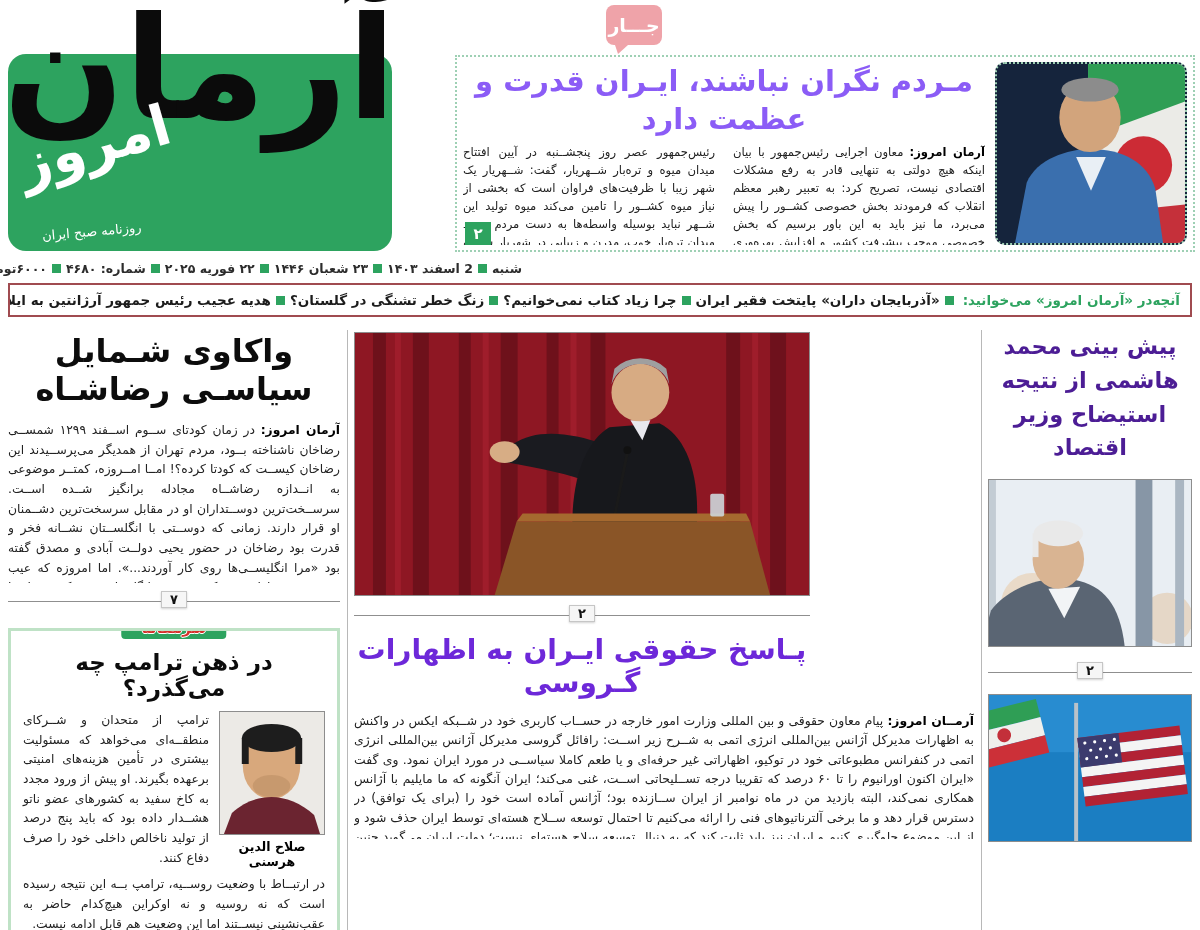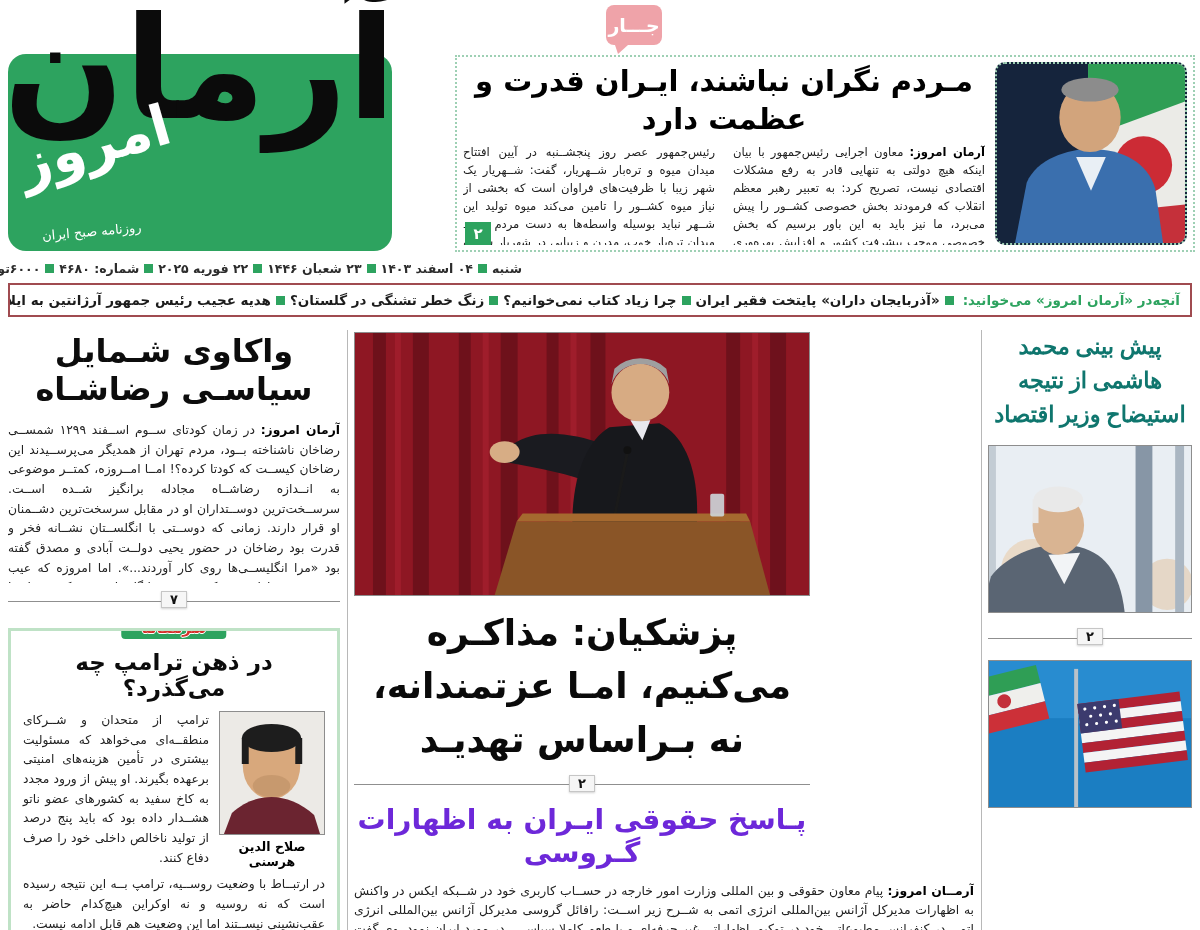--- a/index.html
+++ b/index.html
@@ -31,21 +31,21 @@
     border:9px solid transparent;border-top-color:var(--pink);border-bottom:none;
     border-left-width:3px;border-right-width:10px;}
   
   .lead{position:absolute;left:455px;top:55px;width:740px;height:197px;
     border:2px dotted #9ed0b4;box-sizing:border-box;display:flex;gap:10px;
     padding:5px 6px;background:#fff;}
   .lead-photo{flex:none;width:192px;height:100%;border:2px dotted #9ed0b4;
     border-radius:10px;overflow:hidden;box-sizing:border-box;background:#15243c;}
   .lead-textwrap{flex:1;position:relative;overflow:hidden;}
   .lead-headline{margin:1px 0 6px;font-size:29px;line-height:1.3;text-align:center;
-    font-weight:bold;color:#000000;}
+    font-weight:bold;color:#8b5cf6;}
   .lead-body{column-count:2;column-gap:18px;font-size:11.6px;line-height:1.55;
     text-align:justify;height:126px;overflow:hidden;color:#222;}
   .kicker{font-weight:bold;color:#000;}
   .badge{position:absolute;left:2px;bottom:0;width:26px;height:23px;
     background:var(--green);color:#fff;font-weight:bold;font-size:15px;
     display:flex;align-items:center;justify-content:center;}
   
   .dateline{position:absolute;left:8px;top:258px;width:514px;height:20px;
     display:flex;align-items:center;font-size:12.5px;font-weight:bold;
     white-space:nowrap;color:#2c2c2c;}
@@ -91,21 +91,21 @@
   .c-photo{width:456px;height:264px;}
   .c-h1{width:456px;margin:10px auto 0 0;font-size:36px;font-weight:bold;
     text-align:center;line-height:1.48;color:#0a0a0a;}
   .c-rule{width:456px;margin:9px auto 0 0;}
   .c-h2{width:456px;margin:8px auto 0 0;font-size:28px;font-weight:bold;
     text-align:center;color:#6d28d9;}
   .c-body{margin-top:12px;font-size:12.4px;line-height:1.56;height:128px;overflow:hidden;}
   
   .col-right{position:absolute;left:988px;top:330px;width:204px;}
   .r-h{margin:0;font-size:22.5px;font-weight:bold;text-align:center;
-    line-height:1.5;color:#0f766e;font-family:Liberation Serif, serif;}
+    line-height:1.5;color:#4c1d95;}
   .r-photo1{margin-top:14px;width:204px;height:168px;}
   .r-photo2{margin-top:12px;width:204px;height:148px;}
   .col-right .rule-badge{margin-top:15px;}
   .col-right .mt{margin-top:13px;}
 </style>
 </head>
 <body>
 
 <div class="page">
 
@@ -139,21 +139,21 @@
         <span class="kicker">آرمان امروز:</span>
         <span>معاون اجرایی رئیس‌جمهور با بیان اینکه هیچ دولتی به تنهایی قادر به رفع مشکلات اقتصادی نیست، تصریح کرد: به تعبیر رهبر معظم انقلاب که فرمودند بخش خصوصی کشــور را پیش می‌برد، ما نیز باید به این باور برسیم که بخش خصوصی موجب پیشرفت کشور و افزایش بهره‌وری خواهد شد. دکتر محمدجعفر قائم‌پناه معاون اجرایی رئیس‌جمهور عصر روز پنجشــنبه در آیین افتتاح میدان میوه و تره‌بار شــهریار، گفت: شــهریار یک شهر زیبا با ظرفیت‌های فراوان است که بخشی از نیاز میوه کشــور را تامین می‌کند میوه تولید این شــهر نباید بوسیله واسطه‌ها به دست مردم برسد میدان تره‌بار خوب، مدرن و زیبایی در شهریار ساخته و امروز افتتاح شد. معاون اجرایی رئیس‌جمهور در ادامه با تشکر از همکاری بخش خصوصی در ســاخت میدان میوه و تره‌بار شــهریار، اظهار داشت: سرمایه‌داران و کارآفرینان، سرداران پیشرفت کشور هستند. مشکل کشور ما فقر، گرانی و بیکاری اســت. هیچ دولتی نمی‌تواند به تنهایی مشکلات اقتصادی را به صورت ریشــه‌ای حل کند. باید دست بخش خصوصی را بوسید که ســرمایه و فکر خود را برای سازندگی کشور به کار می‌گیرند. مقام معظم رهبری فرمودند که بخش خصوصی...</span>
       </div>
       <div class="badge">۲</div>
     </div>
   </div>
 
   <div class="dateline">
     <span>شنبه</span>
       <span class="sq"></span>
-    <span>۰۴ اسفند ۱۴۰۳</span>
+    <span>2 اسفند ۱۴۰۳</span>
       <span class="sq"></span>
     <span>۲۳ شعبان ۱۴۴۶</span>
       <span class="sq"></span>
     <span>۲۲ فوریه ۲۰۲۵</span>
       <span class="sq"></span>
     <span>شماره: ۴۶۸۰</span>
       <span class="sq"></span>
     <span>۶۰۰۰تومان</span>
   </div>
 
@@ -233,21 +233,20 @@
         <polygon points="276,88 296,88 288,108" fill="#e8e8ee"></polygon>
         <circle cx="286" cy="60" r="29" fill="#d7ab83"></circle>
         <path d="M257,52 A30,28 0 0 1 315,52 L312,36 A34,30 0 0 0 260,36 Z" fill="#9f9f9f"></path>
         <line x1="258" y1="196" x2="273" y2="120" stroke="#1a1a1a" stroke-width="3"></line>
         <circle cx="273" cy="118" r="4" fill="#111"></circle>
         <polygon points="140,264 416,264 396,190 162,190" fill="#8a5527"></polygon>
         <polygon points="162,190 396,190 392,182 168,182" fill="#a5692f"></polygon>
         <rect x="356" y="162" width="14" height="23" rx="2" fill="#cdd6da" opacity="0.9"></rect>
       </svg>
     </div>
-    <h1 class="c-h1">پزشکیان: مذاکـره می‌کنیم، امـا عزتمندانه، نه بـراساس تهدیـد</h1>
     <div class="rule-badge c-rule">
       <b>۲</b>
     </div>
     <h2 class="c-h2">پـاسخ حقوقی ایـران به اظهارات گـروسی</h2>
     <div class="c-body jbody">
       <span class="kicker">آرمــان امروز:</span>
       <span>پیام معاون حقوقی و بین المللی وزارت امور خارجه در حســاب کاربری خود در شــبکه ایکس در واکنش به اظهارات مدیرکل آژانس بین‌المللی انرژی اتمی به شــرح زیر اســت: رافائل گروسی مدیرکل آژانس بین‌المللی انرژی اتمی در کنفرانس مطبوعاتی خود در توکیو، اظهاراتی غیر حرفه‌ای و یا طعم کاملا سیاســی در مورد ایران نمود. وی گفت «ایران اکنون اورانیوم را تا ۶۰ درصد که تقریبا درجه تســلیحاتی اســت، غنی می‌کند؛ ایران آنگونه که ما مایلیم با آژانس همکاری نمی‌کند، البته بازدید من در ماه نوامبر از ایران ســازنده بود؛ آژانس آماده است خود را (برای یک توافق) در دسترس قرار دهد و ما برخی آلترناتیوهای فنی را ارائه می‌کنیم تا احتمال توسعه ســلاح هسته‌ای توسط ایران حذف شود و از این موضوع جلوگیری کنیم و ایران نیز باید ثابت کند که به دنبال توسعه سلاح هسته‌ای نیست؛ دولت ایران می‌گوید چنین برنامه‌ای ندارد، البته ما به همه اعتماد داریم...</span>
     </div>
   </div>
 

